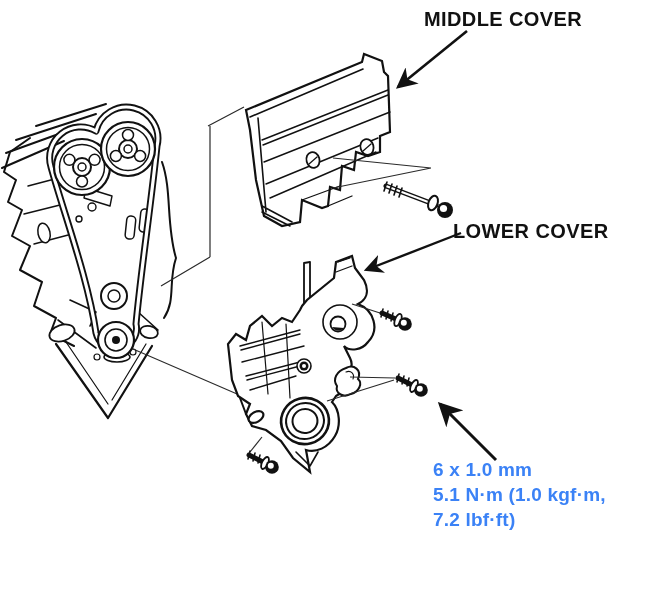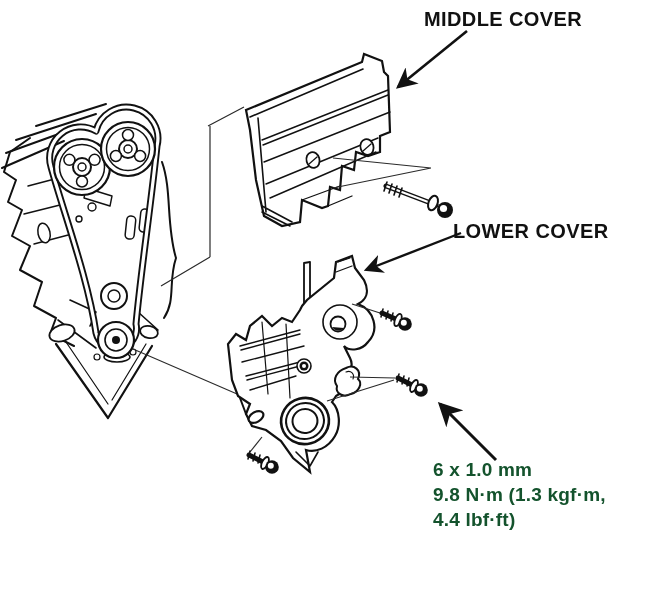--- a/index.html
+++ b/index.html
@@ -8,21 +8,21 @@
     font-family:"Liberation Sans",sans-serif;
   }
   .part-label{
     position:absolute;font-weight:bold;font-size:20px;letter-spacing:.4px;
     color:#111;white-space:nowrap;line-height:1;
   }
   #middle-cover-label{left:424px;top:9px;}
   #lower-cover-label{left:453px;top:221px;}
   #torque-spec{
     position:absolute;left:433px;top:457px;font-weight:bold;font-size:19px;
-    color:#14532d;line-height:25px;letter-spacing:.2px;white-space:nowrap;
+    color:#3b82f6;line-height:25px;letter-spacing:.2px;white-space:nowrap;
   }
   svg{position:absolute;left:0;top:0;}
   .ln{stroke:#111;fill:none;stroke-linecap:round;stroke-linejoin:round;}
   .thin{stroke:#2a2a2a;stroke-width:1.2;fill:none;}
   .wfill{fill:#fff;stroke:#111;}
 </style>
 </head>
 <body>
 
 <div id="stage">
@@ -208,17 +208,17 @@
   <line x1="461" y1="233" x2="366" y2="270" stroke="#111" stroke-width="2.4" marker-end="url(#arrow)"></line>
   <line x1="496" y1="460" x2="440" y2="404" stroke="#111" stroke-width="3" marker-end="url(#arrow)"></line>
 </svg>
 
 <div class="part-label" id="middle-cover-label">MIDDLE COVER</div>
 
 <div class="part-label" id="lower-cover-label">LOWER COVER</div>
 
 <div id="torque-spec">
   <div>6 x 1.0 mm</div>
-  <div>9.8 N·m (1.3 kgf·m,</div>
-  <div>4.4 lbf·ft)</div>
+  <div>5.1 N·m (1.0 kgf·m,</div>
+  <div>7.2 lbf·ft)</div>
 </div>
 
 </div>
 
 </body></html>

